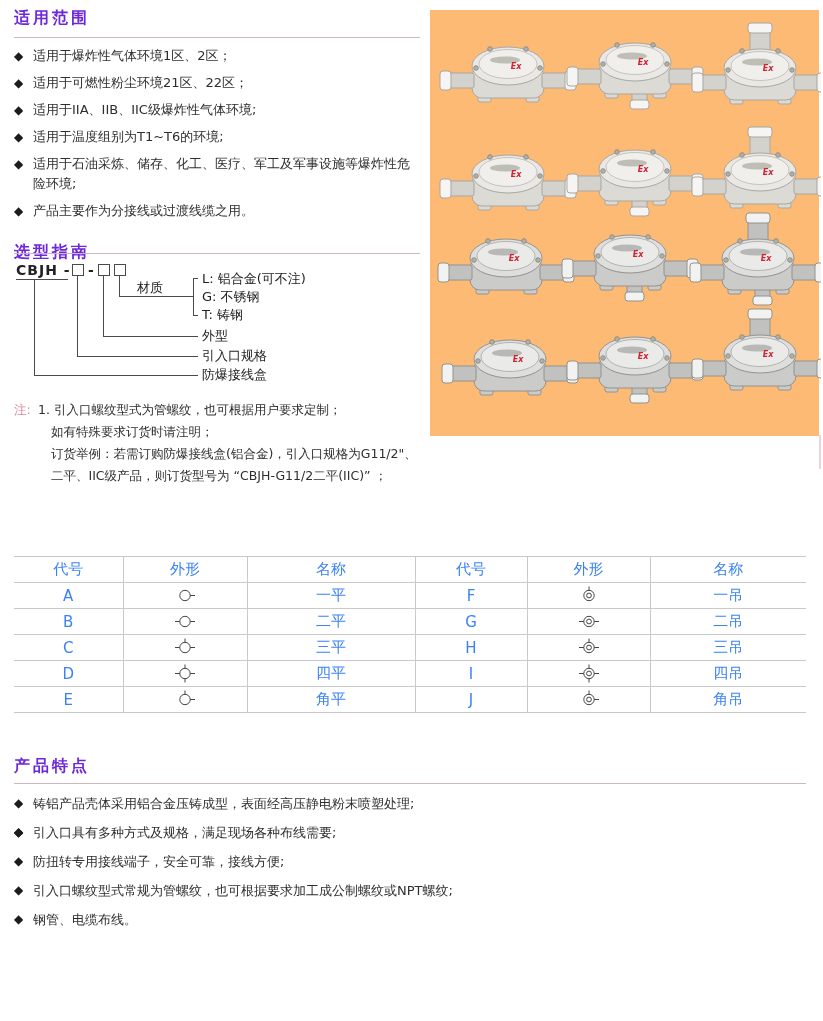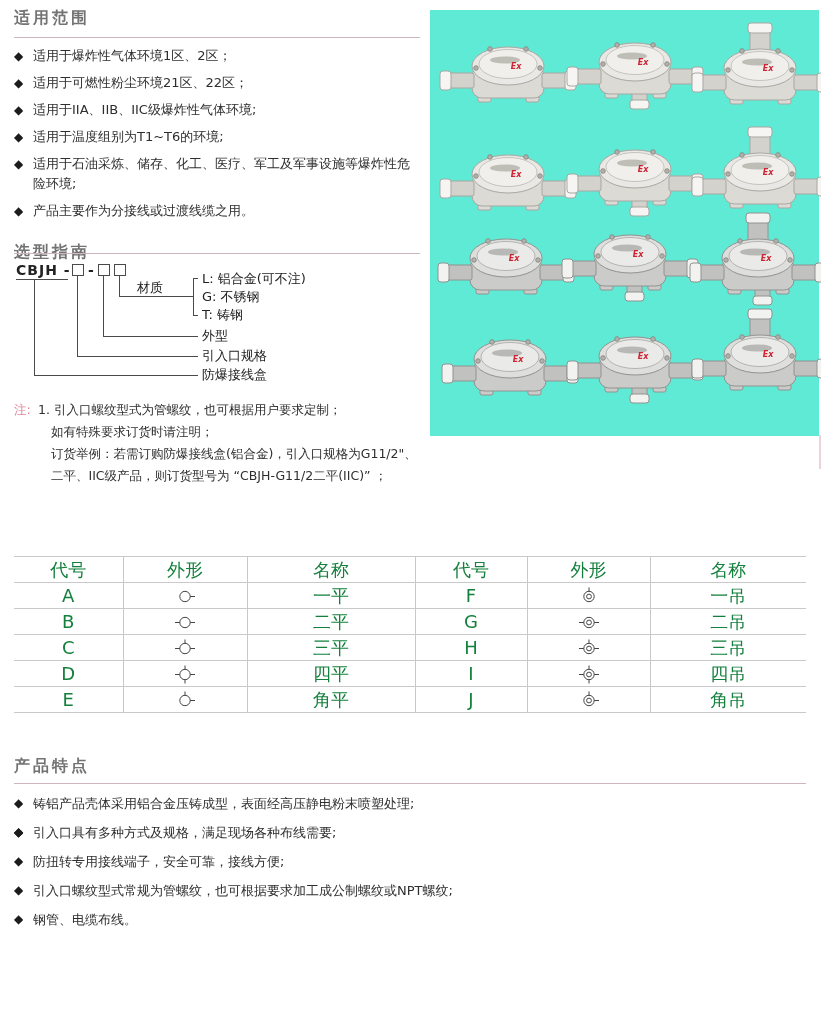--- a/index.html
+++ b/index.html
@@ -1,39 +1,39 @@
 <!DOCTYPE html>
 <html><head>
 <meta charset="utf-8">
 <style>
   html,body{margin:0;padding:0;background:#ffffff;}
   #page{position:relative;width:823px;height:1021px;background:#ffffff;overflow:hidden;
         font-family:"DejaVu Sans","Liberation Sans",sans-serif;color:#2e2e2e;}
-  .sec-title{position:absolute;font-size:16px;font-weight:bold;letter-spacing:3px;color:#737373;}
+  .sec-title{position:absolute;font-size:16px;font-weight:bold;letter-spacing:3px;color:#6d28d9;}
   .sec-underline{position:absolute;height:1px;background:#cfb4c2;}
   
   .bullet-list{position:absolute;list-style:none;margin:0;padding:0;}
   .bullet-list li{position:relative;padding-left:19px;font-size:13px;line-height:20px;margin-bottom:7px;}
   .bullet-list .dia{position:absolute;left:0;top:0;font-size:12px;color:#1c1c1c;}
   
   #notes{position:absolute;left:14px;top:399px;width:414px;font-size:12.5px;line-height:22px;}
   #notes .note-label{position:absolute;left:0;top:0;color:#e0849a;}
   .note-line{padding-left:24px;}
   .note-cont{padding-left:37px;}
   
   #shape-table{position:absolute;left:14px;top:556px;width:792px;border-collapse:collapse;table-layout:fixed;}
   #shape-table th,#shape-table td{border-top:1px solid #c9c9c9;border-bottom:1px solid #c9c9c9;
-      font-size:18px;font-weight:normal;text-align:center;height:25px;padding:0;color:#15803d;}
+      font-size:15px;font-weight:normal;text-align:center;height:25px;padding:0;color:#3b82f6;}
   #shape-table .vline{border-right:1px solid #c9c9c9;}
   #shape-table col.c-code1{width:109px;} #shape-table col.c-shape1{width:124px;}
   #shape-table col.c-name1{width:168px;} #shape-table col.c-code2{width:112px;}
   #shape-table col.c-shape2{width:123px;} #shape-table col.c-name2{width:156px;}
   .shape-cell svg{vertical-align:middle;}
   
-  #gallery{position:absolute;left:430px;top:10px;width:389px;height:426px;background:#5eead4;}
+  #gallery{position:absolute;left:430px;top:10px;width:389px;height:426px;background:#fdba74;}
   #edge-artifact{position:absolute;left:819px;top:435px;width:2px;height:34px;background:#ecd2da;}
   
   #features-list{top:794px;width:800px;}
   #features-list li{margin-bottom:10px;line-height:19px;}
   
   #diagram{position:absolute;left:14px;top:258px;}
   #diagram text{font-size:13px;fill:#222;}
   #diagram .model{font-size:14px;font-weight:bold;letter-spacing:1px;}
   #diagram line,#diagram rect{stroke:#4a4a4a;stroke-width:1;fill:none;shape-rendering:crispEdges;}
 </style>

